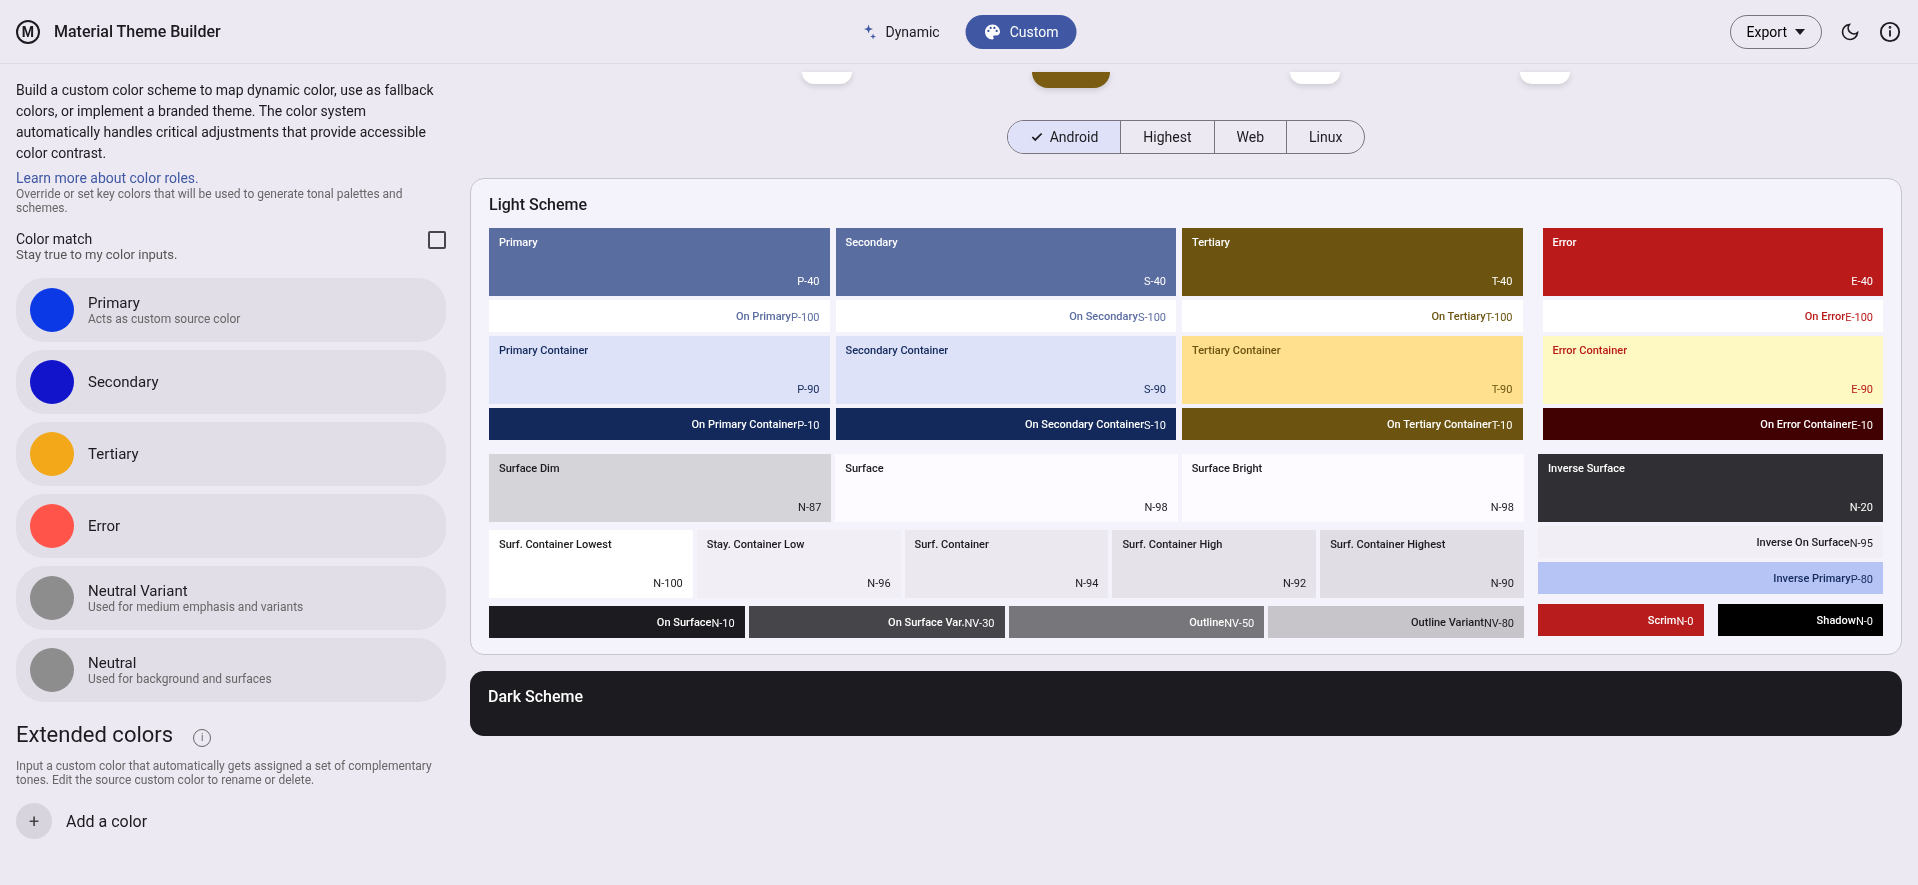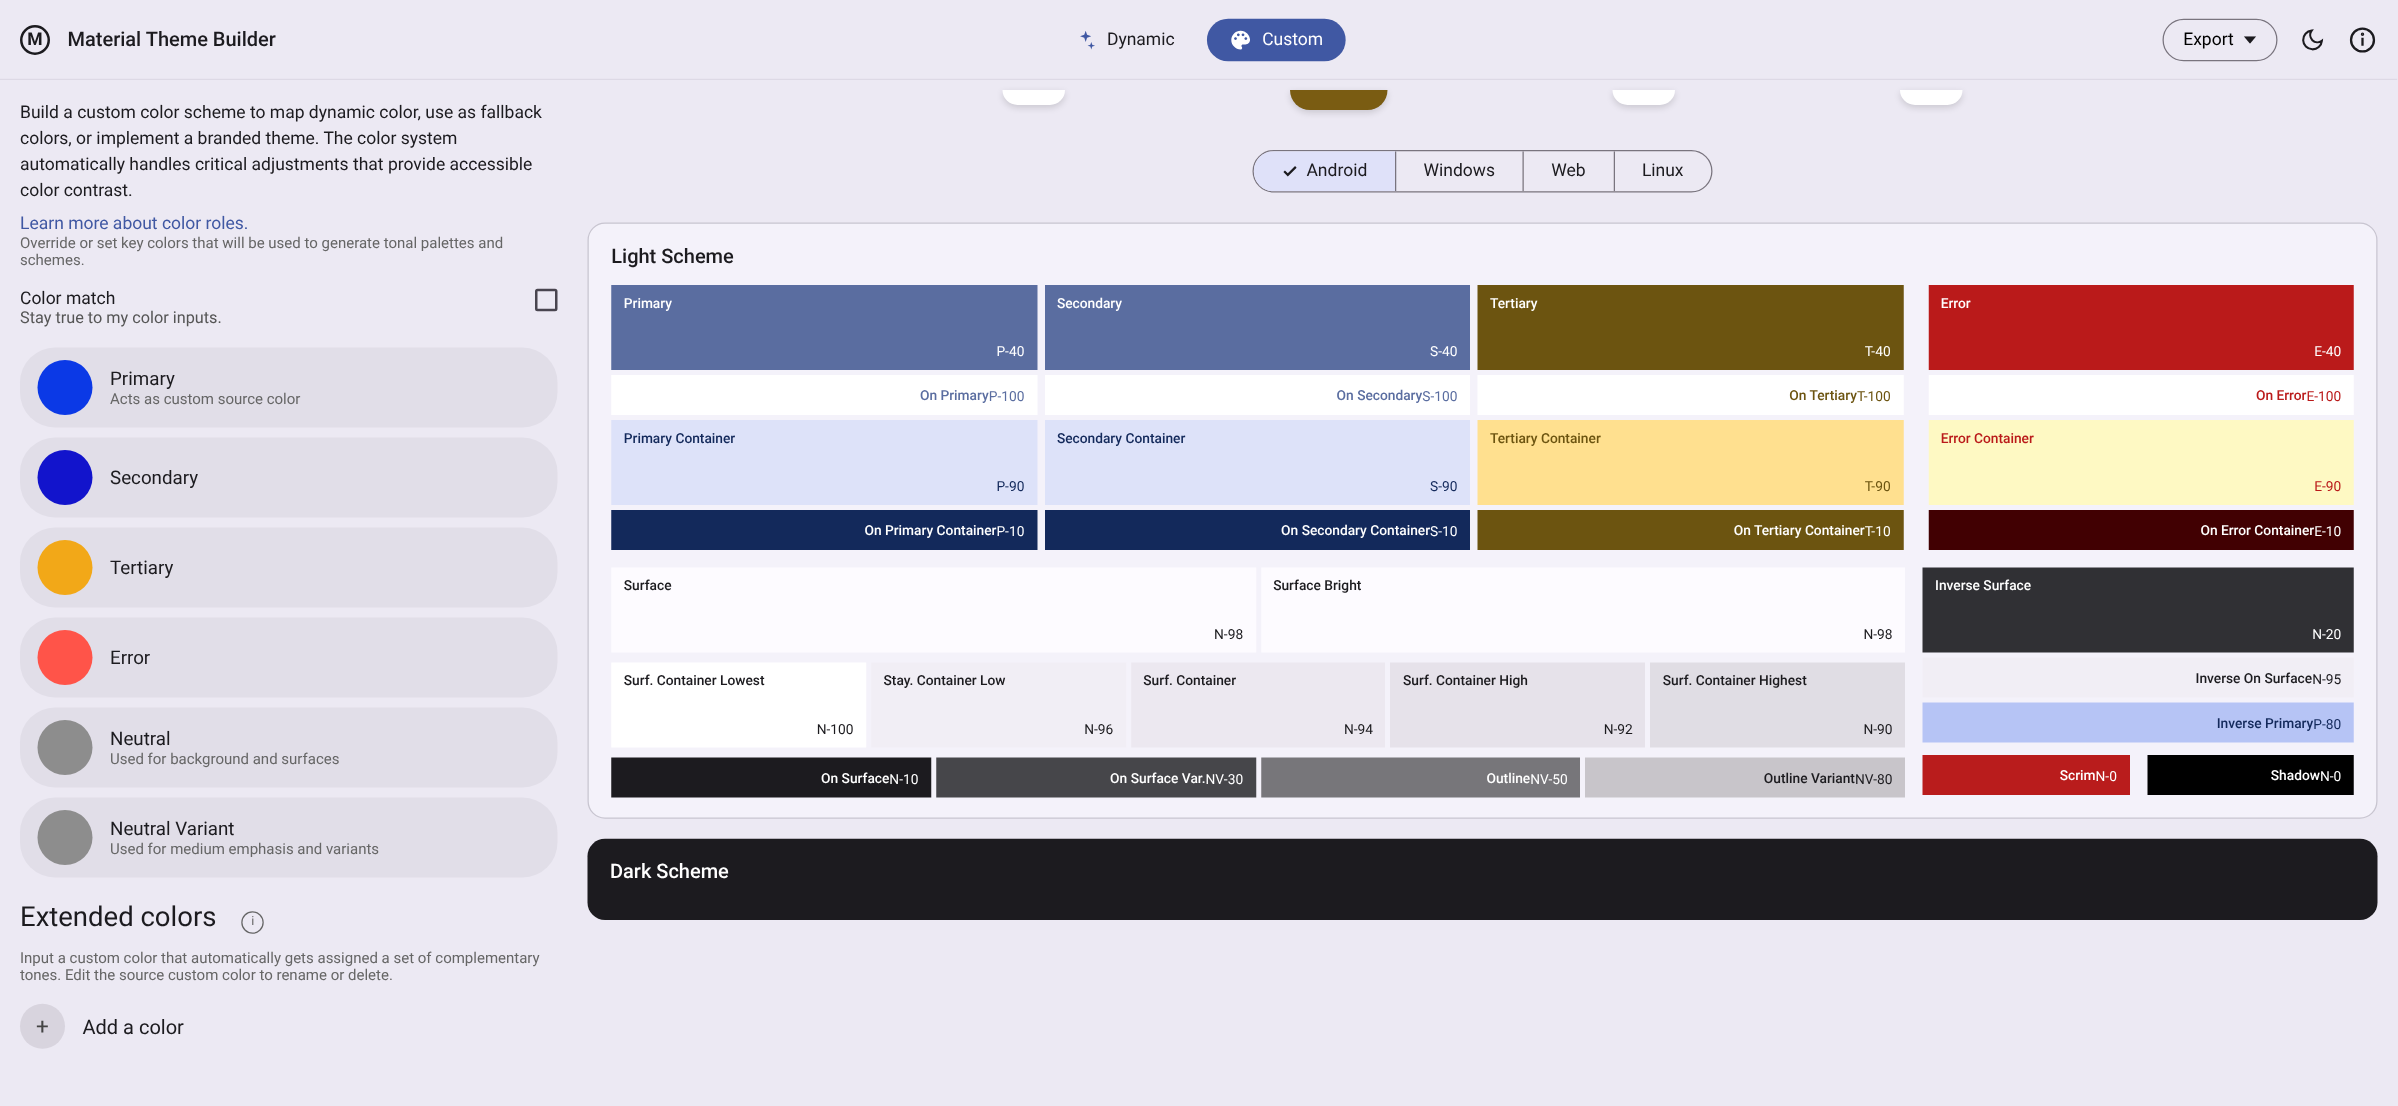--- a/index.html
+++ b/index.html
@@ -143,29 +143,29 @@
         </div>
         <div class="color-item">
           <div class="color-swatch" style="background:#ff5449"></div>
     <div>
             <div class="color-name">Error</div>
     </div>
         </div>
         <div class="color-item">
           <div class="color-swatch" style="background:#8d8d8d"></div>
     <div>
+            <div class="color-name">Neutral Variant</div>
+    <div class="color-sub">Used for medium emphasis and variants</div>
+          </div>
+        </div>
+        <div class="color-item">
+          <div class="color-swatch" style="background:#8d8d8d"></div>
+    <div>
             <div class="color-name">Neutral</div>
     <div class="color-sub">Used for background and surfaces</div>
-          </div>
-        </div>
-        <div class="color-item">
-          <div class="color-swatch" style="background:#8d8d8d"></div>
-    <div>
-            <div class="color-name">Neutral Variant</div>
-    <div class="color-sub">Used for medium emphasis and variants</div>
           </div>
         </div>
       </div>
 
     <div class="ext-title-row">
       <h2 class="section-title" style="margin-top:0">Extended colors</h2>
       <div class="info-icon-sm">i</div>
     </div>
     <p class="section-desc" style="margin-top:6px">Input a custom color that automatically gets assigned a set of complementary tones. Edit the source custom color to rename or delete.</p>
     <div class="add-color-row">
@@ -183,21 +183,21 @@
     </div>
     <div class="platform-row">
       <div class="platform-seg" id="platform-seg">
           <div class="platform-item active">
             <svg class="check-sm" viewBox="0 0 24 24" fill="none" stroke="#1c1b1f" stroke-width="3">
               <path d="M4 12l5 5L20 6"></path>
             </svg>
             <span>Android</span>
           </div>
           <div class="platform-item">
-            <span>Windows</span>
+            <span>Highest</span>
           </div>
           <div class="platform-item">
             <span>Web</span>
           </div>
           <div class="platform-item">
             <span>Linux</span>
           </div>
         </div>
     </div>
 
@@ -275,20 +275,24 @@
             <div class="tile tile-sm" style="background:#410002;color:#fff">
     <span class="tile-lbl">On Error Container</span>
     <span class="tile-code">E-10</span>
             </div>
           </div>
         </div>
 
       <div style="display:flex">
         <div class="surf-group">
           <div class="surf-row" id="surf-row-1">
+              <div class="tile tile-md" style="background:#d5d4d8;color:#1c1b1f">
+    <span class="tile-lbl">Surface Dim</span>
+    <span class="tile-code">N-87</span>
+              </div>
               <div class="tile tile-md" style="background:#fdfbff;color:#1c1b1f">
     <span class="tile-lbl">Surface</span>
     <span class="tile-code">N-98</span>
               </div>
               <div class="tile tile-md" style="background:#fdfbff;color:#1c1b1f">
     <span class="tile-lbl">Surface Bright</span>
     <span class="tile-code">N-98</span>
               </div>
             </div>
           <div class="surf-row" id="surf-row-2">

